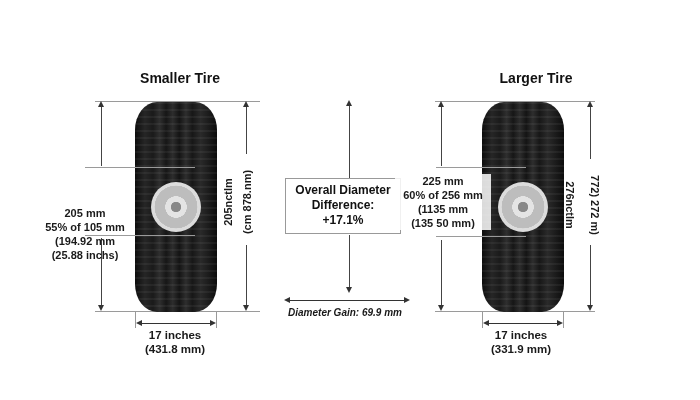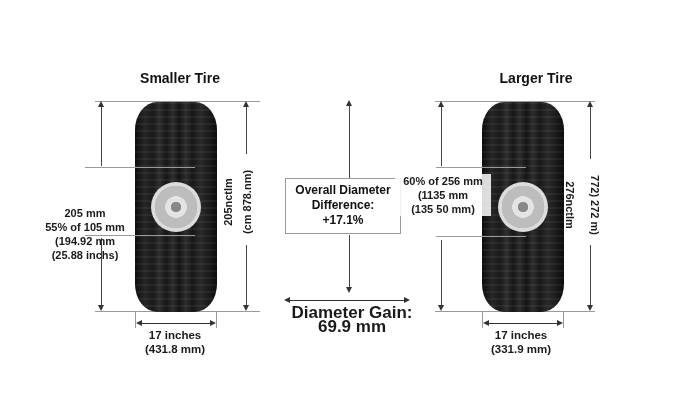--- a/index.html
+++ b/index.html
@@ -78,21 +78,21 @@
 
 <div class="box" style="left:285px; top:178px; width:116px; height:56px;">
   <div>Overall Diameter</div>
   <div>Difference:</div>
   <div style="font-weight:bold;">+17.1%</div>
 </div>
 
 <div class="hline" style="left:288px; top:300px; width:118px; background:#333;"></div>
 <div class="arrow-left" style="left:284px; top:297px;"></div>
 <div class="arrow-right" style="left:404px; top:297px;"></div>
-<div class="abs lbl" style="left:277px; top:306px; width:150px; font-size:17px;">Diameter Gain: 69.9 mm</div>
+<div class="abs lbl" style="left:270px; top:306px; width:150px; font-size:10px;font-style:italic;">Diameter Gain: 69.9 mm</div>
 
 <div class="abs title" style="left:466px; top:70px; width:140px;">Larger Tire</div>
 
 <div class="hline" style="left:435px; top:101px; width:160px;"></div>
 <div class="hline" style="left:435px; top:311px; width:160px;"></div>
 
 <div class="tire" style="left:482px; top:102px; width:82px; height:210px;">
   <div class="rim" style="left:16px; top:80px; width:50px; height:50px;">
       <div class="rim-hub"></div>
     </div>
@@ -100,20 +100,21 @@
 
 <div class="hline" style="left:436px; top:167px; width:90px;"></div>
 <div class="hline" style="left:436px; top:236px; width:90px;"></div>
 
 <div class="vline" style="left:441px; top:104px; height:62px;"></div>
 <div class="arrow-up" style="left:438px; top:101px;"></div>
 <div class="vline" style="left:441px; top:240px; height:68px;"></div>
 <div class="arrow-down" style="left:438px; top:305px;"></div>
 
 <div class="abs lbl" style="left:395px; top:174px; width:96px; background:rgba(255,255,255,0.85);">
+  <div>225 mm</div>
   <div>60% of 256 mm</div>
   <div>(1135 mm</div>
   <div>(135 50 mm)</div>
 </div>
 
 <div class="vline" style="left:590px; top:104px; height:55px;"></div>
 <div class="arrow-up" style="left:587px; top:101px;"></div>
 <div class="vline" style="left:590px; top:245px; height:63px;"></div>
 <div class="arrow-down" style="left:587px; top:305px;"></div>
 

